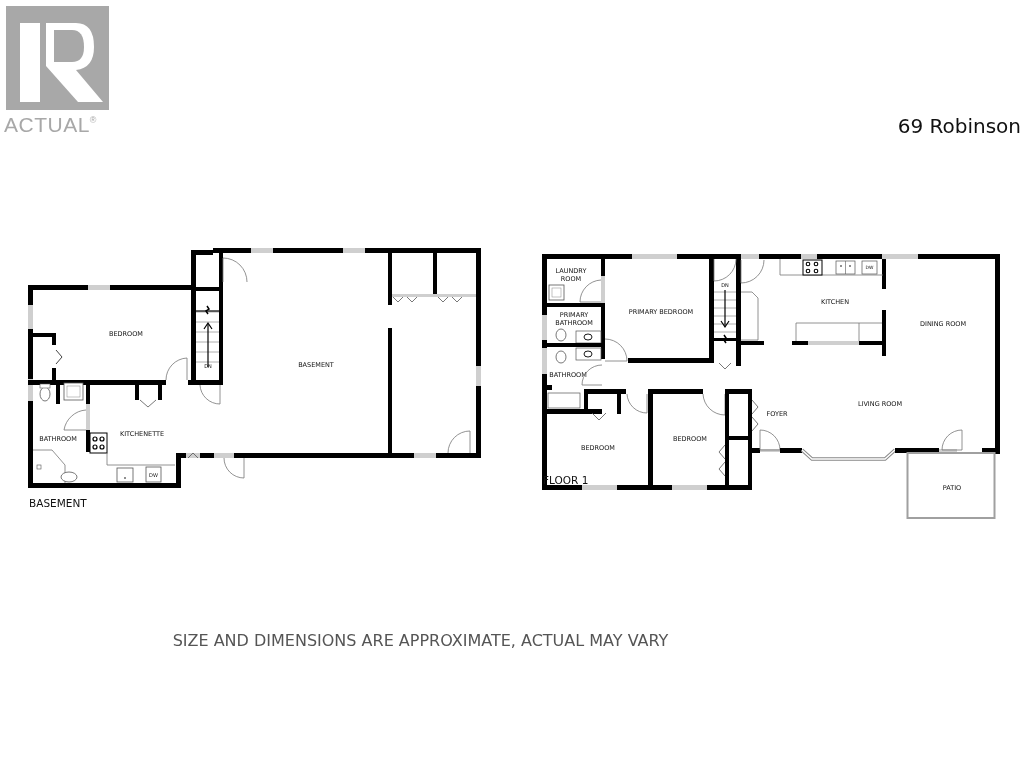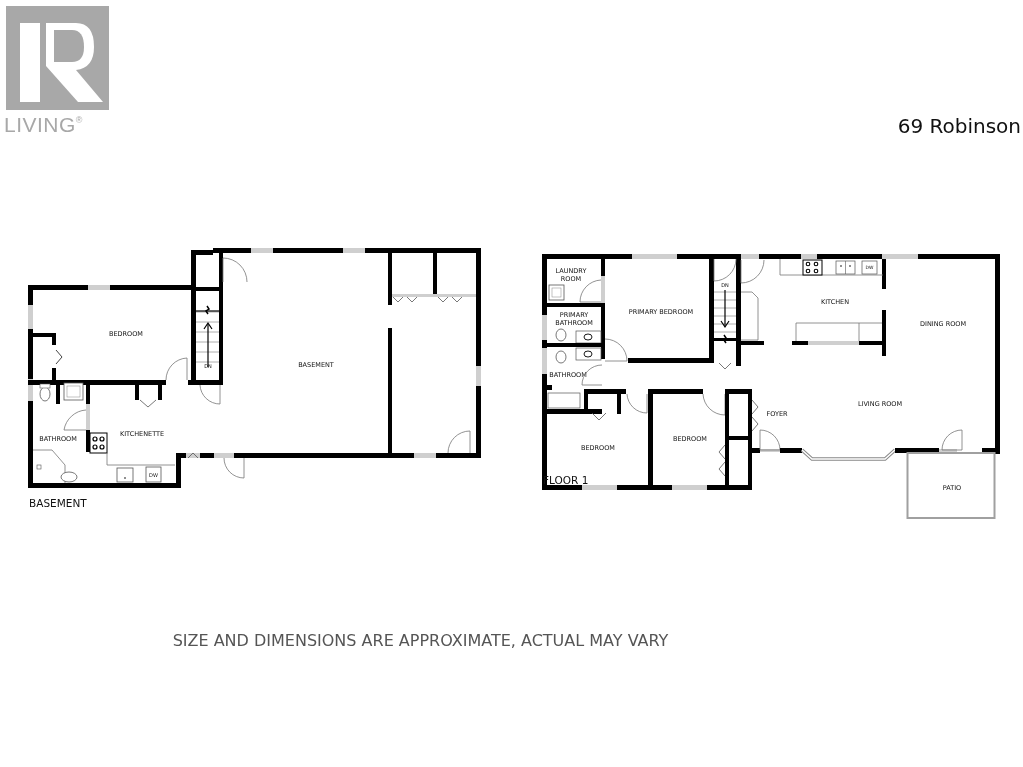--- a/index.html
+++ b/index.html
@@ -19,21 +19,21 @@
 <body>
 
 <div class="logo">
   <svg width="103" height="104" viewBox="0 0 103 104">
     <rect x="0" y="0" width="103" height="104" fill="#a8a8a8"></rect>
     <rect x="14" y="17" width="20" height="79" fill="#fff"></rect>
     <path d="M40 17 H70 Q88 17 88 41 Q88 62 70 64 L97 96 H72 L40 60 Z" fill="#fff"></path>
     <path d="M48 24 H66 Q78 24 78 41 Q78 56 66 56 H48 Z" fill="#a8a8a8"></path>
   </svg>
 </div>
-<div class="logo-text"><span>LIVING</span><sup>®</sup></div>
+<div class="logo-text"><span>ACTUAL</span><sup>®</sup></div>
 
 <div class="title"><span>69 Robinson</span></div>
 
 <svg class="plan" width="1023" height="767" viewBox="0 0 1023 767">
 
   <g>
 
     <rect class="w" x="28" y="285" width="60" height="5"></rect>
     <rect x="88" y="285" width="22" height="5" fill="#cfcfcf"></rect>
     <rect class="w" x="110" y="285" width="86" height="5"></rect>

